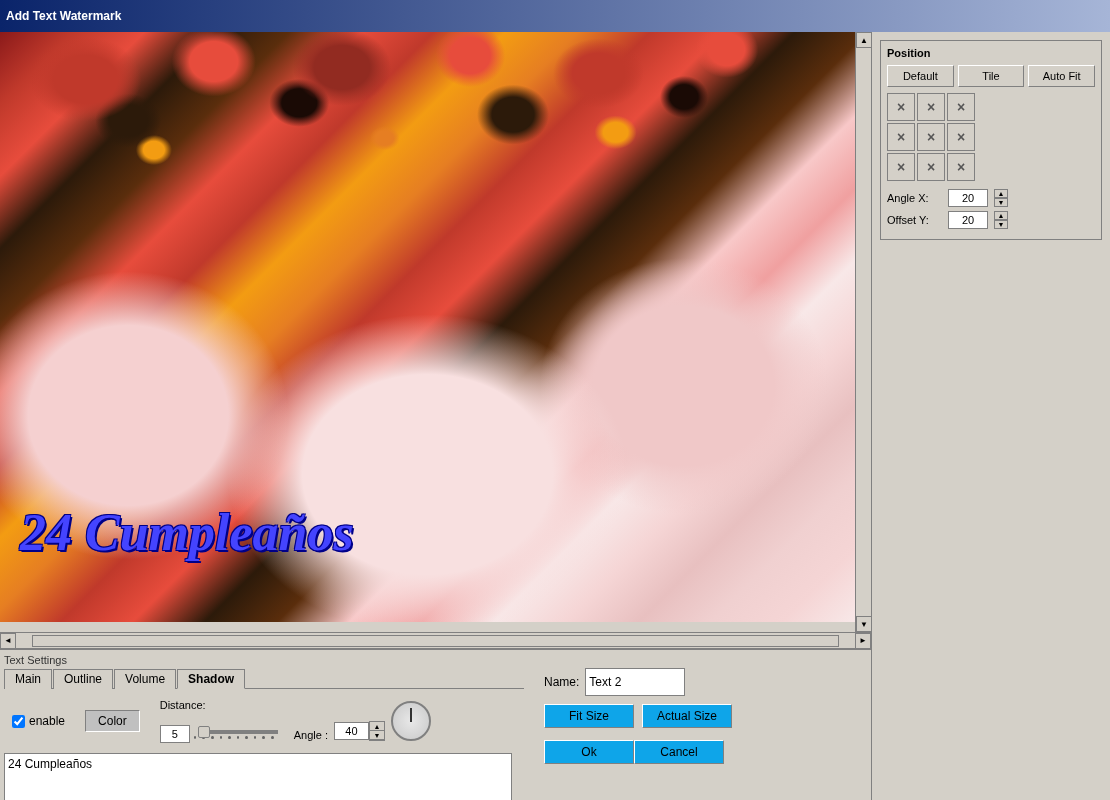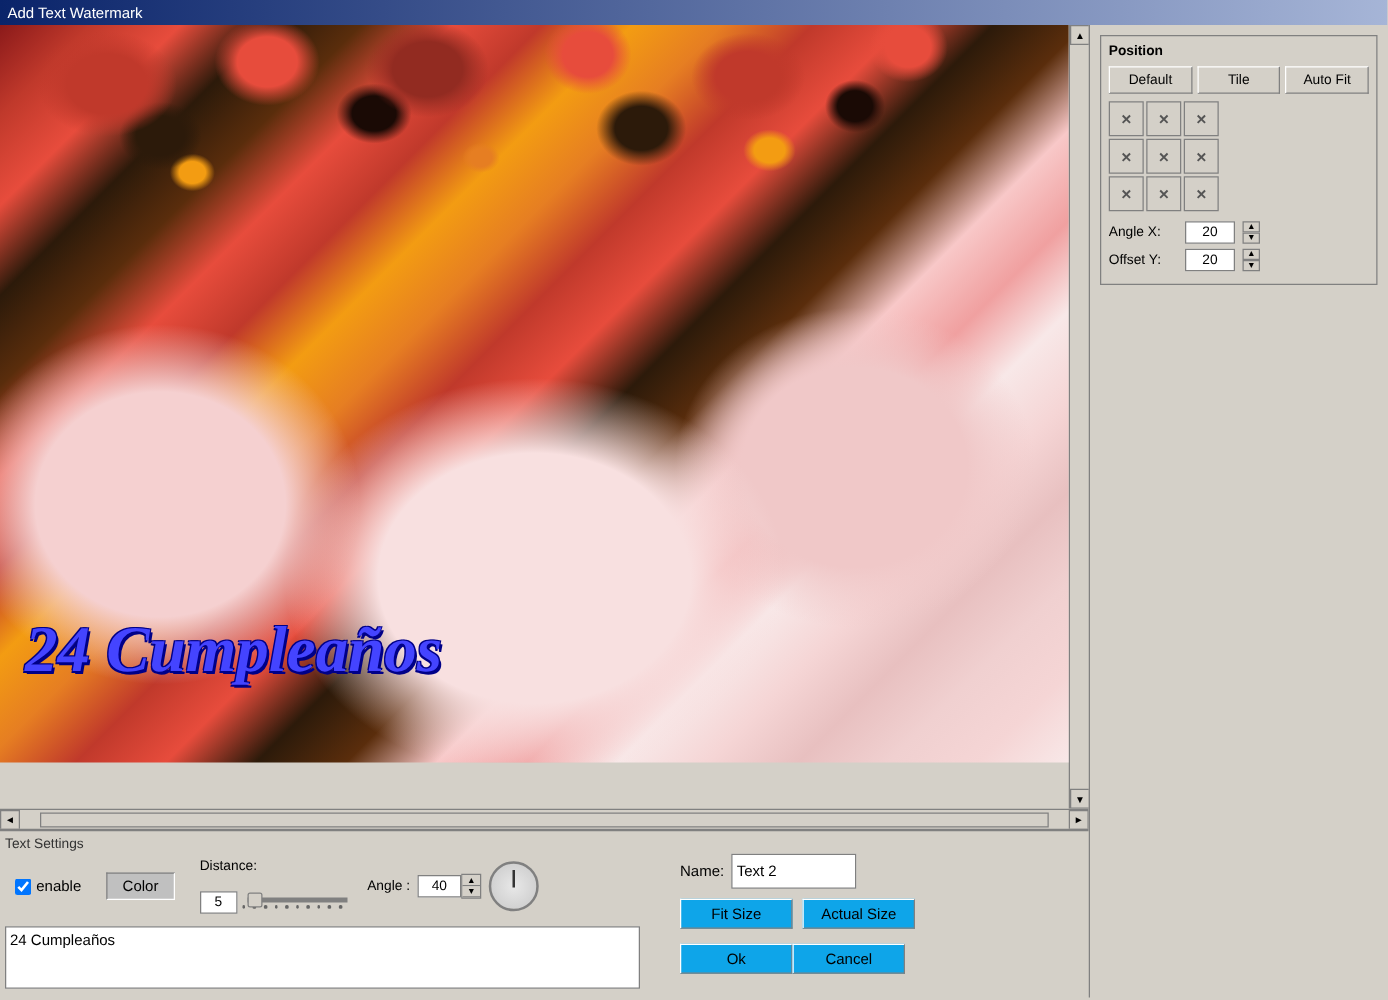--- a/index.html
+++ b/index.html
@@ -10,22 +10,22 @@
       width: 1110px;
       height: 800px;
       overflow: hidden;
     }
 
     .title-bar {
       background: linear-gradient(to right, #0a246a, #a6b5d7);
       color: white;
       padding: 3px 6px;
       font-size: 12px;
-      font-weight: normal;
-      height: 20px;
+      font-weight: bold;
+      height: 32px;
       display: flex;
       align-items: center;
     }
 
     .main-container {
       display: flex;
       height: calc(800px - 22px);
     }
 
     .image-area {
@@ -220,21 +220,21 @@
 
     .slider-dot {
       width: 3px;
       height: 3px;
       border-radius: 50%;
       background: #666;
     }
 
     .angle-section {
       display: flex;
-      align-items: center;
+      align-items: flex-end;
       gap: 6px;
     }
 
     .angle-label { font-size: 11px; }
 
     .angle-input-row {
       display: flex;
       align-items: center;
     }
 
@@ -511,20 +511,26 @@
       <div class="scrollbar-arrow">◄</div>
       <div class="scrollbar-h-track"></div>
       <div class="scrollbar-arrow">►</div>
     </div>
 
     <div class="bottom-panel">
       <div class="text-settings-label">Text Settings</div>
       <div class="settings-row">
         <div class="settings-left">
 
+          <div class="tabs-row">
+            <div class="tab">Main</div>
+            <div class="tab">Outline</div>
+            <div class="tab">Volume</div>
+            <div class="tab active">Shadow</div>
+          </div>
 
           <div class="tab-content">
 
             <div class="enable-row">
               <input type="checkbox" id="enableCb" checked="" style="">
               <label for="enableCb">enable</label>
             </div>
 
             <button class="color-btn">Color</button>
 

